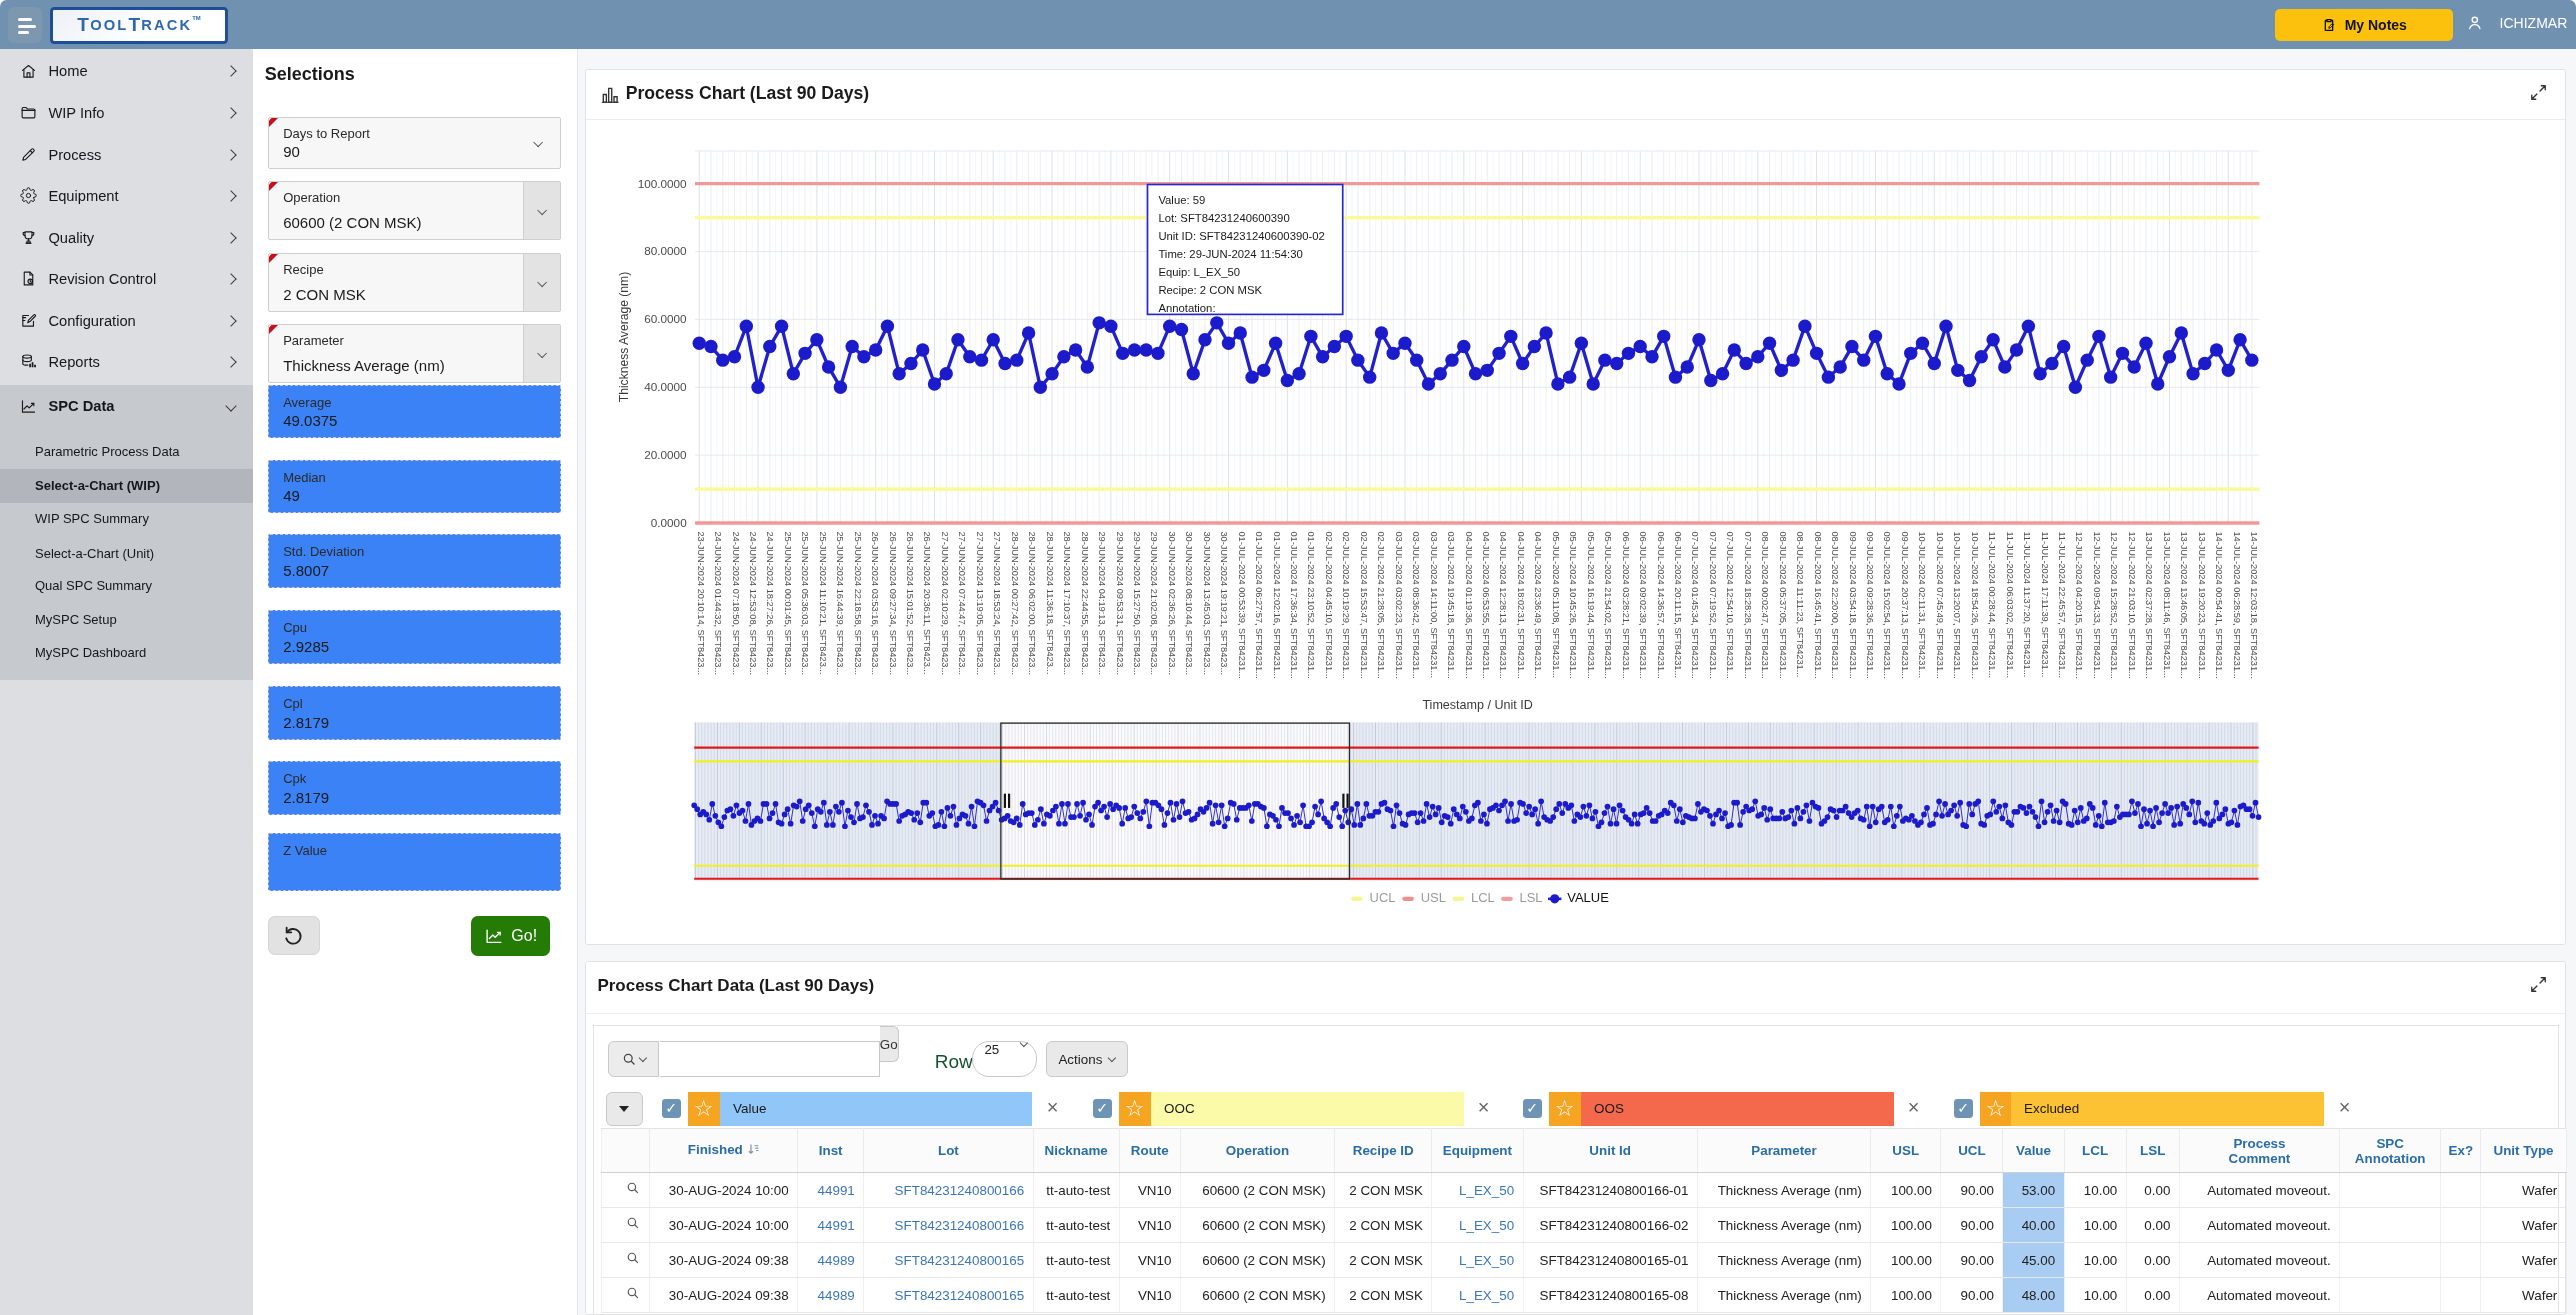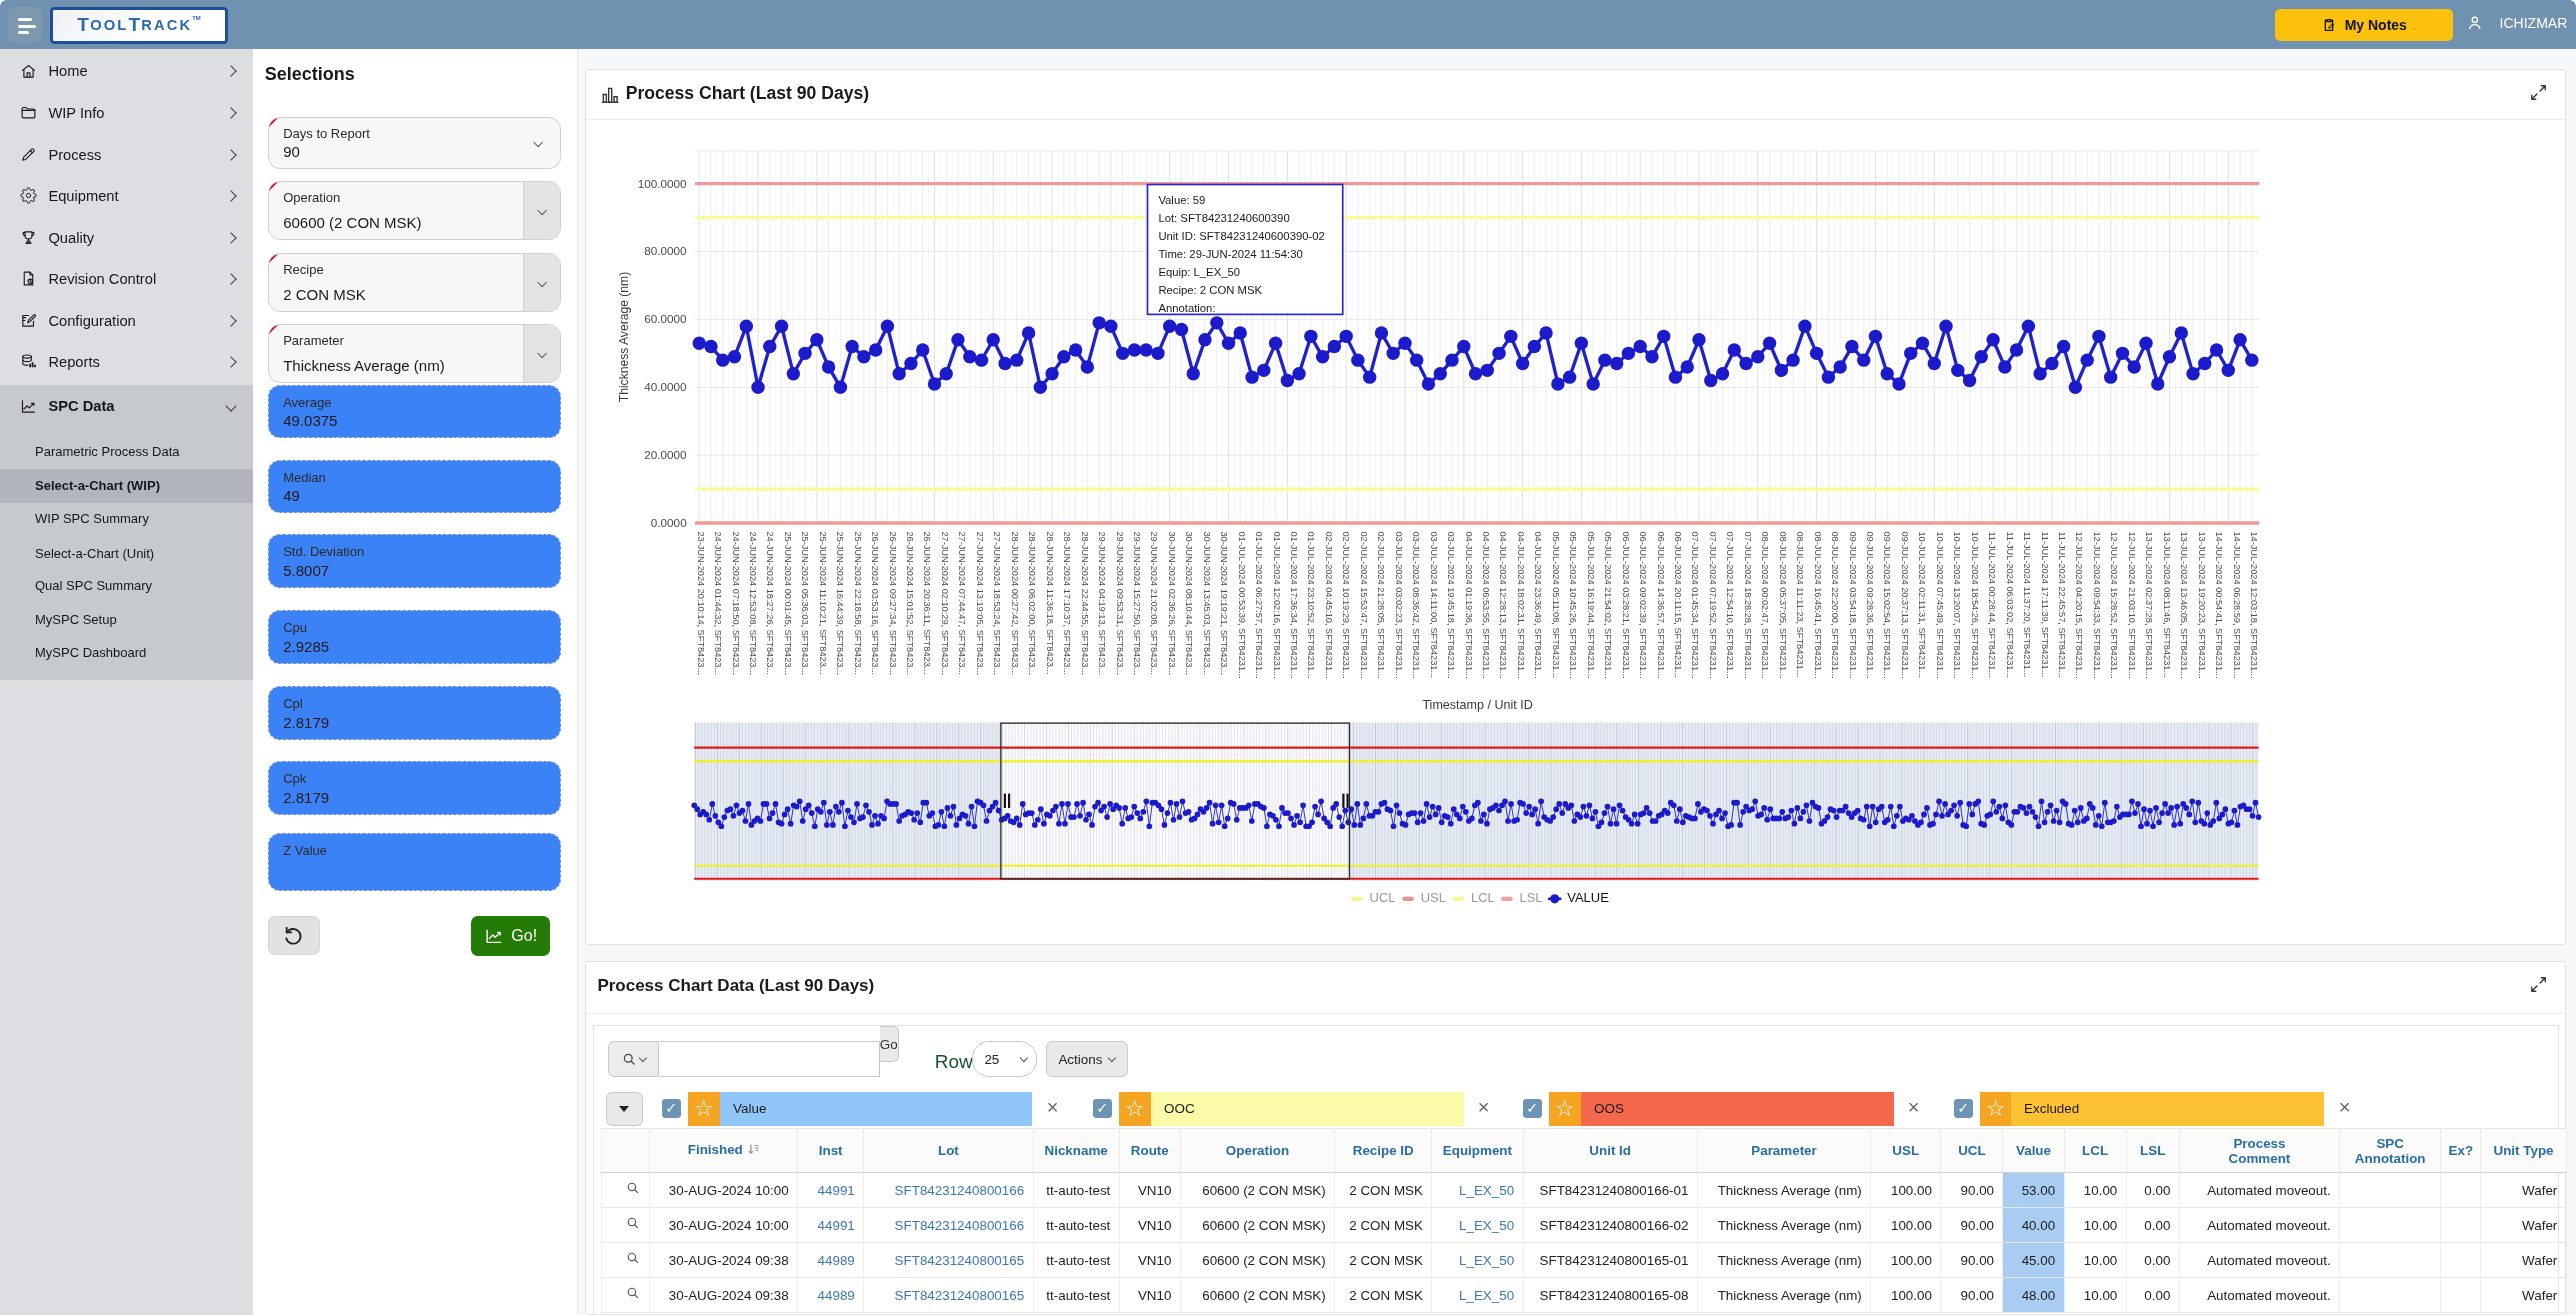--- a/index.html
+++ b/index.html
@@ -21,21 +21,21 @@
 .nico{margin-left:20px;width:18.4px;display:flex}
 .nlab{margin-left:10px;font-size:14.7px;color:#14181d}
 .nlab.b{font-weight:700}
 .nav-item .chev{position:absolute;right:18.4px;width:8px;height:8px;border-width:1.8px;border-color:#3c3c3c}
 .spc-section{position:absolute;left:0;top:336px;width:253px;height:295px;background:#c6c9ce}
 .spc-head{height:42px}
 .sub-item{position:absolute;left:0;width:253px;height:34px;line-height:34px;padding-left:35px;font-size:13px;color:#14181d}
 .sub-item.sel{background:#b2b5bb;font-weight:700}
 .selpanel{position:absolute;left:253px;top:49px;width:325px;height:1266px;background:#fff;border-right:0.8px solid #e4e4e4}
 .seltitle{position:absolute;left:11.7px;top:15px;font-size:18px;font-weight:700;color:#1a1a1a}
-.field{position:absolute;left:15px;width:293px;border-radius:12px;overflow:hidden}
+.field{position:absolute;left:15px;width:293px;border-radius:2px;overflow:hidden}
 .field.req{background:#f7f7f8;border:0.8px solid #cfcfcf}
 .field.ro{background:#3b82f6;border:0.8px dashed #c6c6c6}
 .corner{position:absolute;left:-0.8px;top:-0.8px;width:0;height:0;border-top:11px solid #c5111b;border-right:11px solid transparent;border-top-left-radius:7.5px}
 .flabel{position:absolute;left:14.2px;top:7.5px;font-size:13px;color:#2a2a2a}
 .fval{position:absolute;left:14.2px;bottom:8.4px;font-size:15px;color:#1a1a1a}
 .field.ro .flabel{top:9.2px}
 .selbox{position:absolute;right:0;top:0;bottom:0;width:37px;background:#e3e3e4;border-left:0.8px solid #cfcfcf;display:flex;align-items:center;justify-content:center}
 .resetbtn{position:absolute;left:15px;top:867px;width:52px;height:39px;background:#e2e2e2;border:0.8px solid #d5d5d5;border-radius:6.7px;display:flex;align-items:center;justify-content:center}
 .gobtn{position:absolute;left:218px;top:867px;width:79px;height:40px;background:#247c06;border-radius:6.7px;display:flex;align-items:center;justify-content:center;gap:7.5px;color:#fff;font-size:16px}
 .main{position:absolute;left:578px;top:49px;width:1998px;height:1266px}
@@ -48,21 +48,21 @@
 .exp{position:absolute;right:17px;top:13.4px}
 .chartwrap{position:absolute;left:0;top:50px}
 .cardhead2{position:absolute;left:0;top:0;width:100%;height:52px;border-bottom:0.8px solid #ededed}
 .ctitle2{position:absolute;left:11.7px;top:14.2px;font-size:17px;font-weight:700;color:#1a1a1a}
 .toolbar{position:absolute;left:0;top:52px;width:100%;height:70px}
 .repbox{position:absolute;left:7.5px;top:63px;width:1966px;height:292px;border:0.8px solid #e3e3e3;border-bottom:none}
 .srchbtn{position:absolute;left:22.6px;top:27px;width:51px;height:36px;background:#ececec;border:0.8px solid #c9c9c9;border-radius:5.9px 0 0 5.9px;display:flex;align-items:center;justify-content:center;gap:3.4px}
 .srchinput{position:absolute;left:74px;top:27px;width:220px;height:36px;background:#fff;border:0.8px solid #c9c9c9;border-left:none}
 .gobtn2{position:absolute;left:294px;top:12px;width:19px;height:36px;background:#e9e9e9;border:0.8px solid #c9c9c9;border-left:none;border-radius:0 5.9px 5.9px 0;display:flex;align-items:center;justify-content:center;font-size:13.4px;font-weight:400;color:#333}
 .rowslab{position:absolute;left:349px;top:37px;font-size:19px;color:#14532d}
-.rowssel{position:absolute;left:386px;top:27px;width:65px;height:36px;background:#fff;border:0.8px solid #c9c9c9;border-radius:17px;display:flex;align-items:center;padding-left:11.7px;font-size:13.4px;color:#222}
+.rowssel{position:absolute;left:386px;top:27px;width:65px;height:36px;background:#fff;border:0.8px solid #c9c9c9;border-radius:17px;display:flex;align-items:flex-start;padding-left:11.7px;font-size:13.4px;color:#222}
 .actbtn{position:absolute;left:460px;top:27px;width:82px;height:36px;background:#e9e9e9;border:0.8px solid #c9c9c9;border-radius:5.9px;display:flex;align-items:center;justify-content:center;font-size:13.4px;color:#222}
 .chiprow{position:absolute;left:0;top:122px;width:100%;height:55px}
 .ddbtn{position:absolute;left:20px;top:7.5px;width:37px;height:34px;background:#e9e9e9;border:0.8px solid #c9c9c9;border-radius:5.9px;display:flex;align-items:center;justify-content:center}
 .tri{width:0;height:0;border-left:5.4px solid transparent;border-right:5.4px solid transparent;border-top:6.7px solid #222}
 .cbx{position:absolute;top:15px;width:19px;height:19px;background:#6d94b5;border-radius:3.4px;color:#fff;font-size:14.2px;text-align:center;line-height:19px}
 .starbox{position:absolute;top:7.5px;width:32px;height:34px;background:#f5a522;color:#fff;font-size:22.6px;text-align:center;line-height:34px}
 .chiplab{position:absolute;top:7.5px;height:34px;font-size:13.4px;color:#1a1a1a;display:flex;align-items:center;padding-left:13.4px}
 .xmark{position:absolute;top:11.7px;font-size:20px;color:#666}
 
 .tablewrap{position:absolute;left:15px;top:166px;width:1966px}

